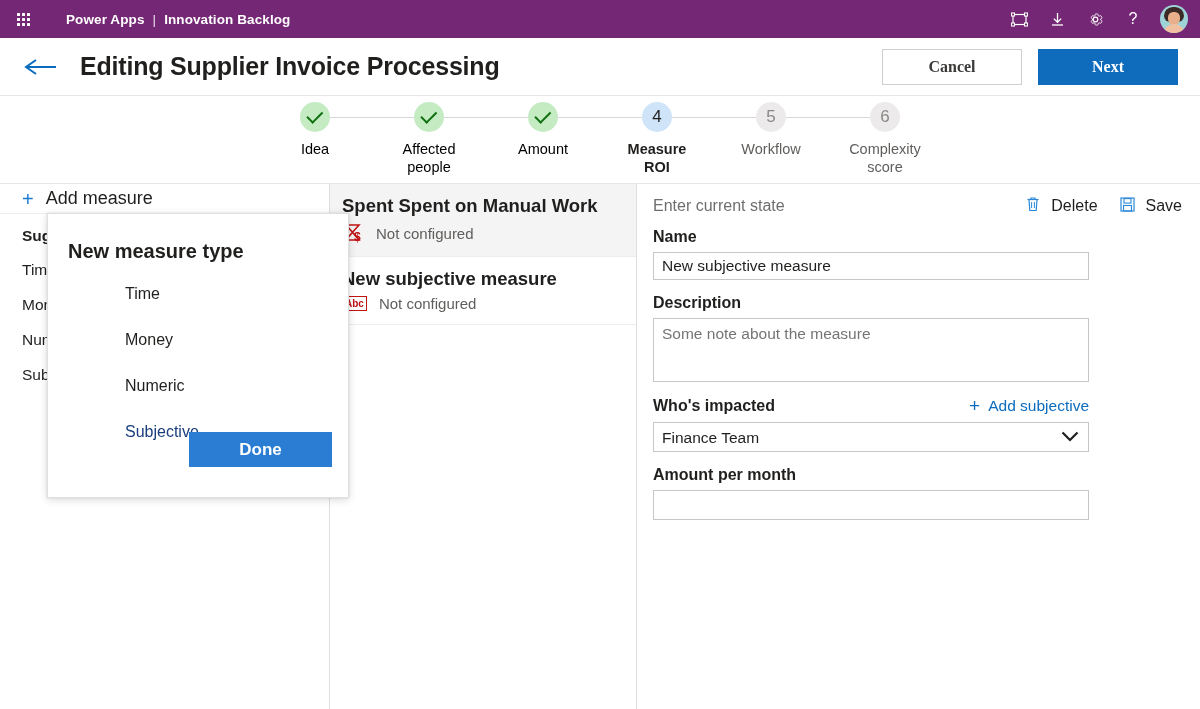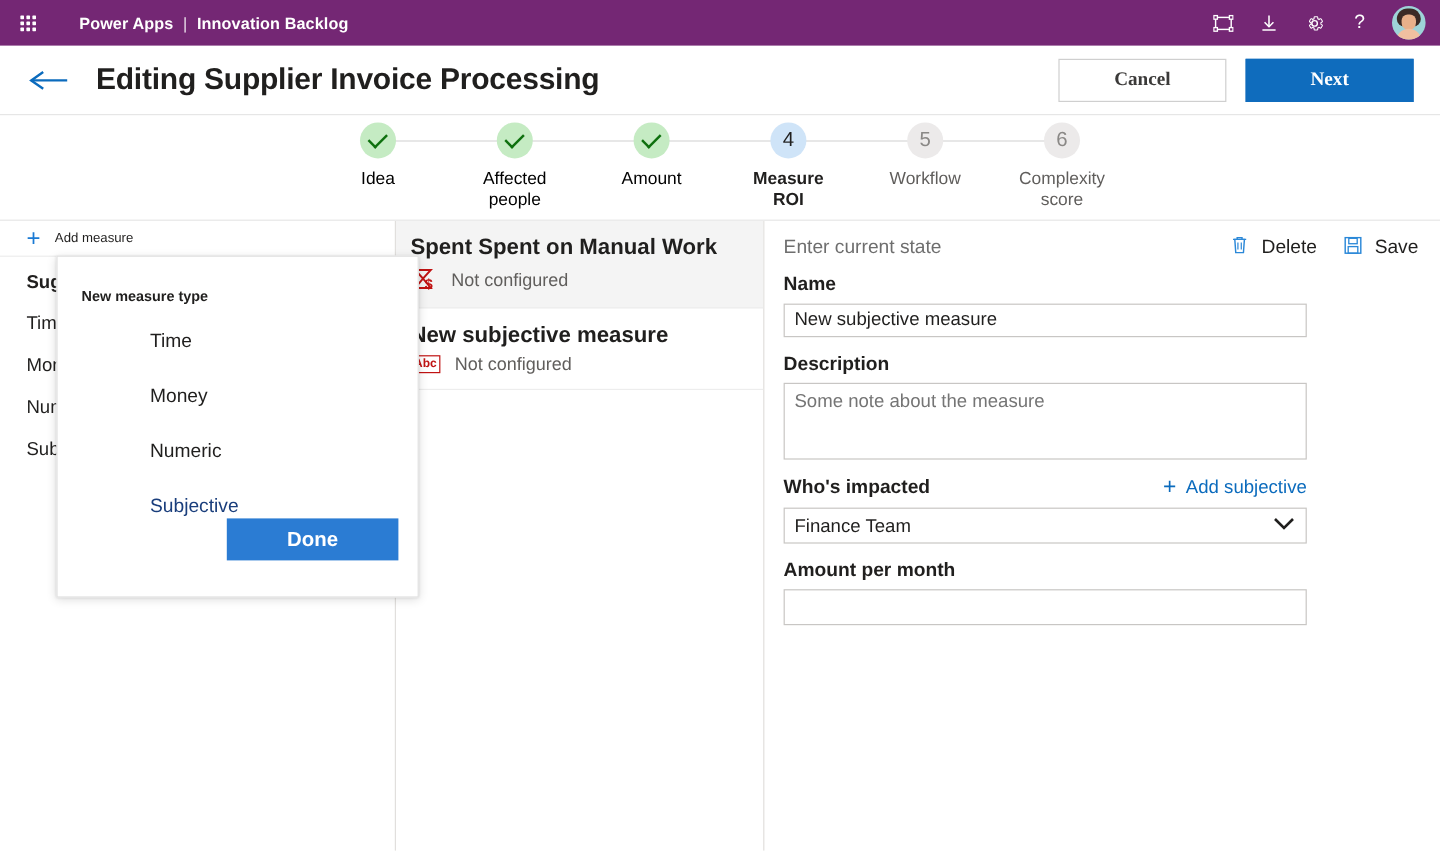--- a/index.html
+++ b/index.html
@@ -80,21 +80,21 @@
   .col-left { width: 330px; border-right: 1px solid #e1dfdd; position: relative; }
   .col-mid  { width: 307px; border-right: 1px solid #e1dfdd; position: relative; }
   .col-right { flex: 1; position: relative; }
 
   
   .add-measure {
     height: 30px; display: flex; align-items: center; gap: 12px;
     padding: 0 22px; border-bottom: 1px solid #ededed; cursor: pointer;
   }
   .plus-icon { color: #1a7ad4; font-size: 20px; line-height: 1; font-weight: 300; }
-  .add-measure-label { font-size: 11px; color: #201f1e; }
+  .add-measure-label { font-size: 18px; color: #201f1e; }
   .measure-list { padding-top: 6px; }
   .measure-list .row { height: 35px; display: flex; align-items: center; padding: 0 22px; font-size: 15.5px; color: #201f1e; cursor: pointer; }
   .measure-list .row.header { font-weight: bold; height: 32px; }
 
   
   .card { padding: 10px 12px 12px 12px; border-bottom: 1px solid #ededed; cursor: pointer; }
   .card.selected { background: #f4f4f4; }
   .card .ctitle { font-size: 18.5px; font-weight: bold; color: #201f1e; line-height: 24px; margin-bottom: 4px; }
   .card .cstatus { display: flex; align-items: center; gap: 12px; font-size: 15px; color: #605e5c; }
   .icon-hourglass { width: 22px; height: 22px; position: relative; flex: none; }
@@ -133,21 +133,21 @@
   select.field { appearance: none; -webkit-appearance: none; height: 30px; padding-right: 30px; }
   .gap { height: 14px; }
 
   
   .popup {
     position: absolute; left: 47px; top: 213px; width: 302px; height: 285px;
     background: #ffffff; border: 1px solid #e0e0e0;
     box-shadow: 0 2px 8px rgba(0,0,0,.14), 0 0 2px rgba(0,0,0,.10);
     z-index: 20; padding: 18px 16px 0 18px;
   }
-  .popup-title { font-size: 12px; font-weight: bold; color: #201f1e; margin: 8px 0 0 2px; }
+  .popup-title { font-size: 20px; font-weight: bold; color: #201f1e; margin: 8px 0 0 2px; }
   .popup-opts { margin-top: 22px; padding-left: 59px; }
   .popup-opt { font-size: 16px; color: #201f1e; margin-bottom: 28px; cursor: pointer; }
   .popup-opt.selected { color: #1a3e7c; }
   .popup-done {
     position: absolute; right: 16px; bottom: 30px;
     width: 143px; height: 35px; background: #2b7cd3; color: #fff;
     border: none; font-family: "Liberation Sans", sans-serif; font-size: 17px; font-weight: bold;
     display: flex; align-items: center; justify-content: center; cursor: pointer;
   }
 </style>

